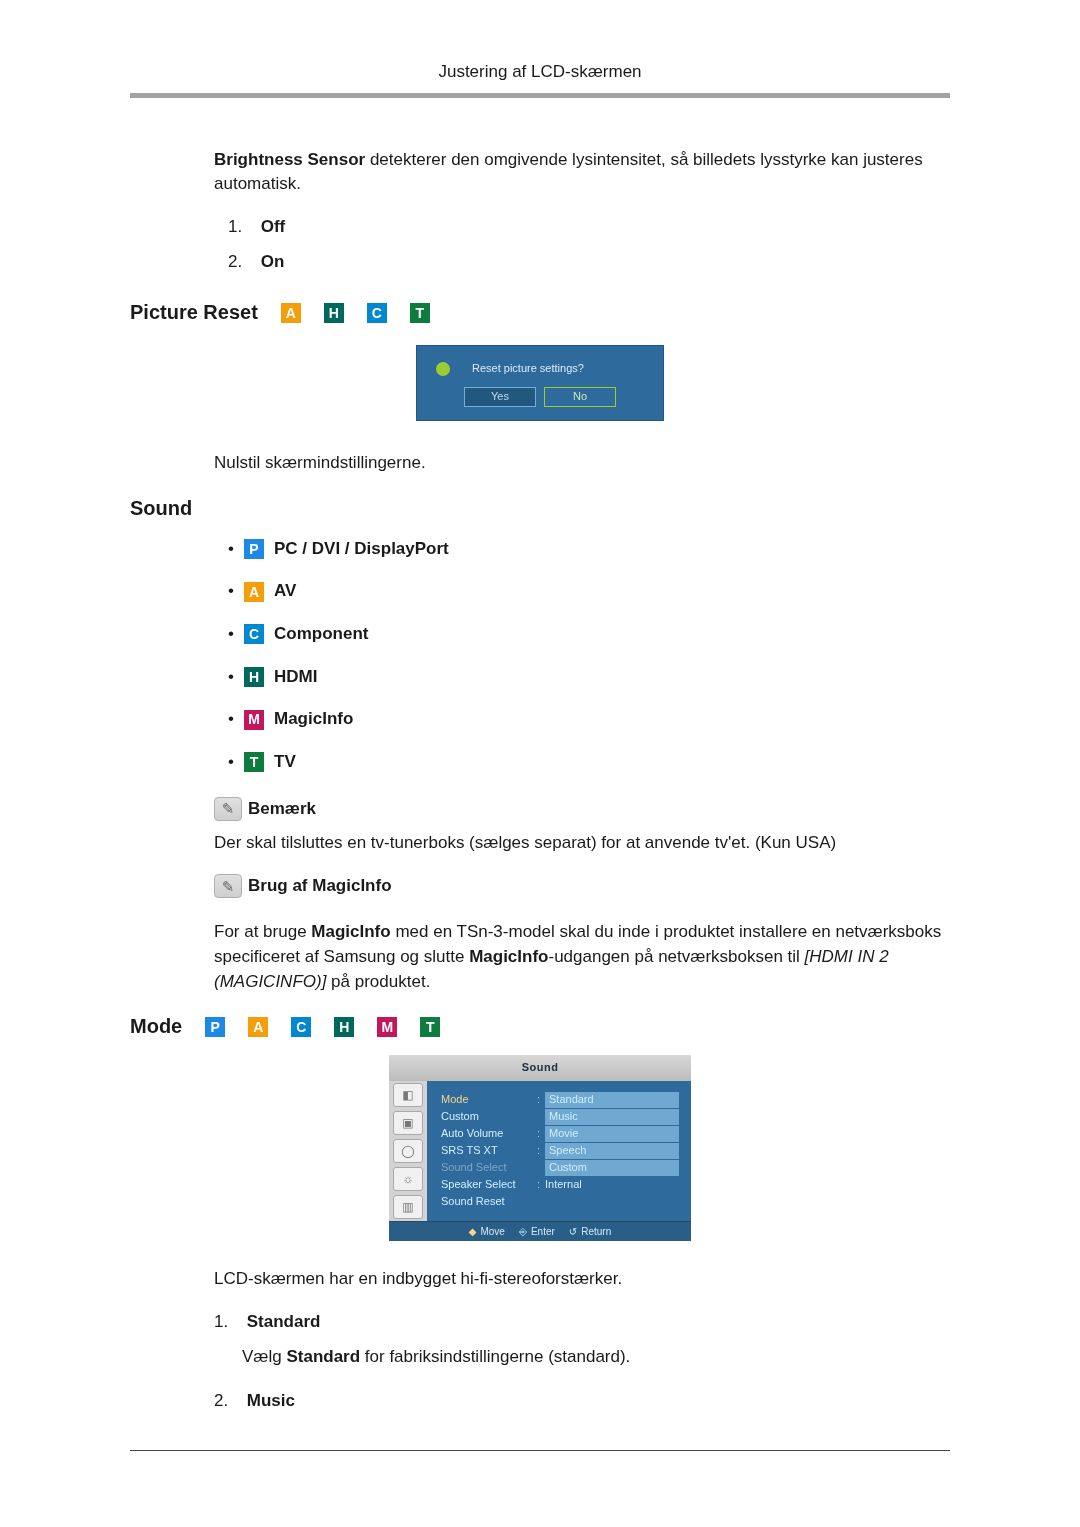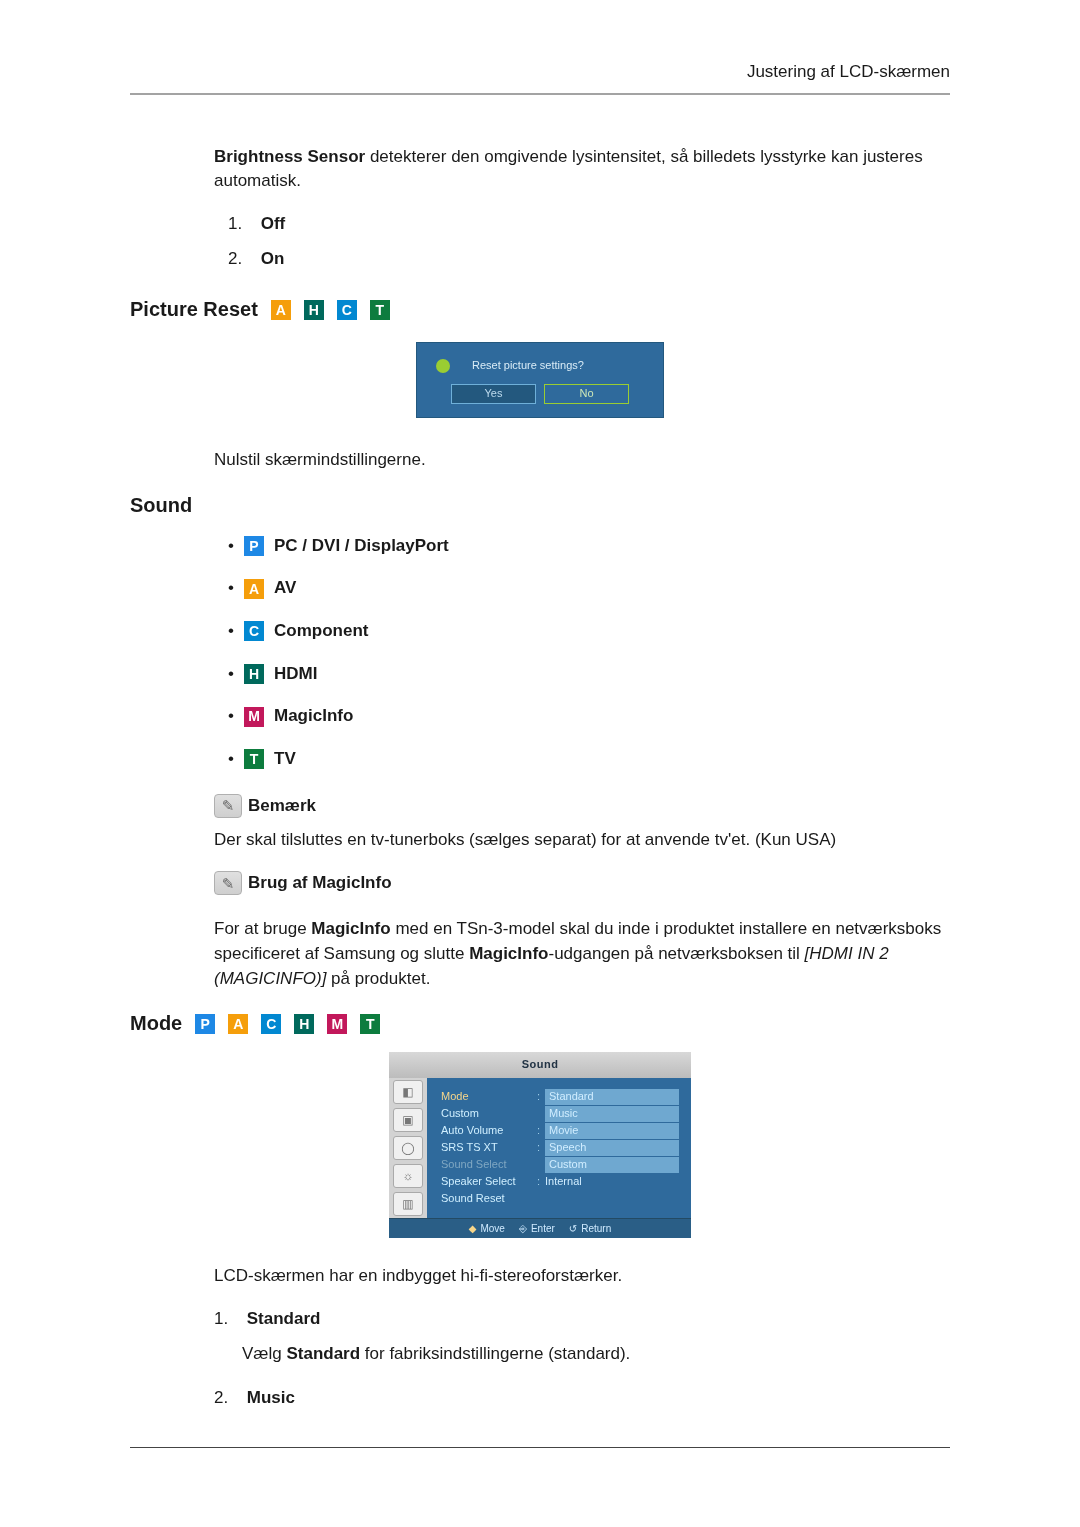--- a/index.html
+++ b/index.html
@@ -6,39 +6,39 @@
   body {
     font-family: Arial, Helvetica, sans-serif;
     color: #1a1a1a;
     background: #fff;
     width: 1080px;
     padding: 60px 130px 80px 130px;
     font-size: 17px;
     line-height: 1.45;
   }
   .page-header {
-    text-align: right;
-    border-bottom: 2px solid #a3a3a3;
+    text-align: center;
+    border-bottom: 5px solid #a3a3a3;
     padding-bottom: 8px;
     margin-bottom: 50px;
     font-size: 17px;
   }
   .content-indent { margin-left: 84px; }
   .para { margin-bottom: 18px; }
   .b { font-weight: bold; }
   ol.num-list { list-style: none; padding-left: 14px; margin: 8px 0 24px 0; }
   ol.num-list li { margin-bottom: 10px; }
   ol.num-list .num { display: inline-block; width: 28px; }
   .section-h2 {
     font-weight: bold;
     font-size: 20px;
     margin-bottom: 14px;
     display: flex;
     align-items: center;
-    gap: 13px;
+    gap: 23px;
   }
   .section-h3 {
     font-weight: bold;
     font-size: 19px;
     margin-bottom: 16px;
   }
   .badge {
     display: inline-flex;
     align-items: center;
     justify-content: center;
@@ -76,21 +76,21 @@
     color: #d9ecf7;
     font-size: 11px;
     box-shadow: inset 0 0 0 1px #23587e;
   }
   .reset-dialog .q-row { display: flex; align-items: center; gap: 22px; margin-bottom: 10px; padding-left: 6px;}
   .reset-dialog .info {
     width: 14px; height: 14px; border-radius: 50%;
     background: #9acd32; display:inline-block;
   }
   .reset-dialog .btns { display:flex; gap:8px; justify-content:center;}
-  .reset-dialog .btn { width:85px; text-align:center; padding:2px 0; background:#23587e; box-shadow: inset 0 0 0 1px #6fb0d9; color:#bddbee;}
+  .reset-dialog .btn { width:72px; text-align:center; padding:2px 0; background:#23587e; box-shadow: inset 0 0 0 1px #6fb0d9; color:#bddbee;}
   .reset-dialog .btn.no { background:#2f6a9c; box-shadow: inset 0 0 0 1px #9acd32; color:#cde7b7;}
   
   .sound-menu {
     width: 302px;
     margin: 10px auto 26px auto;
     font-size: 11px;
     color: #cfefff;
     box-shadow: 0 0 0 1px #8c8c8c inset;
   }
   .sm-header { height:26px; background: linear-gradient(#d8d8d8,#bcbcbc); color:#234; display:flex; align-items:center; justify-content:center; font-weight:bold; letter-spacing:0.5px;}

